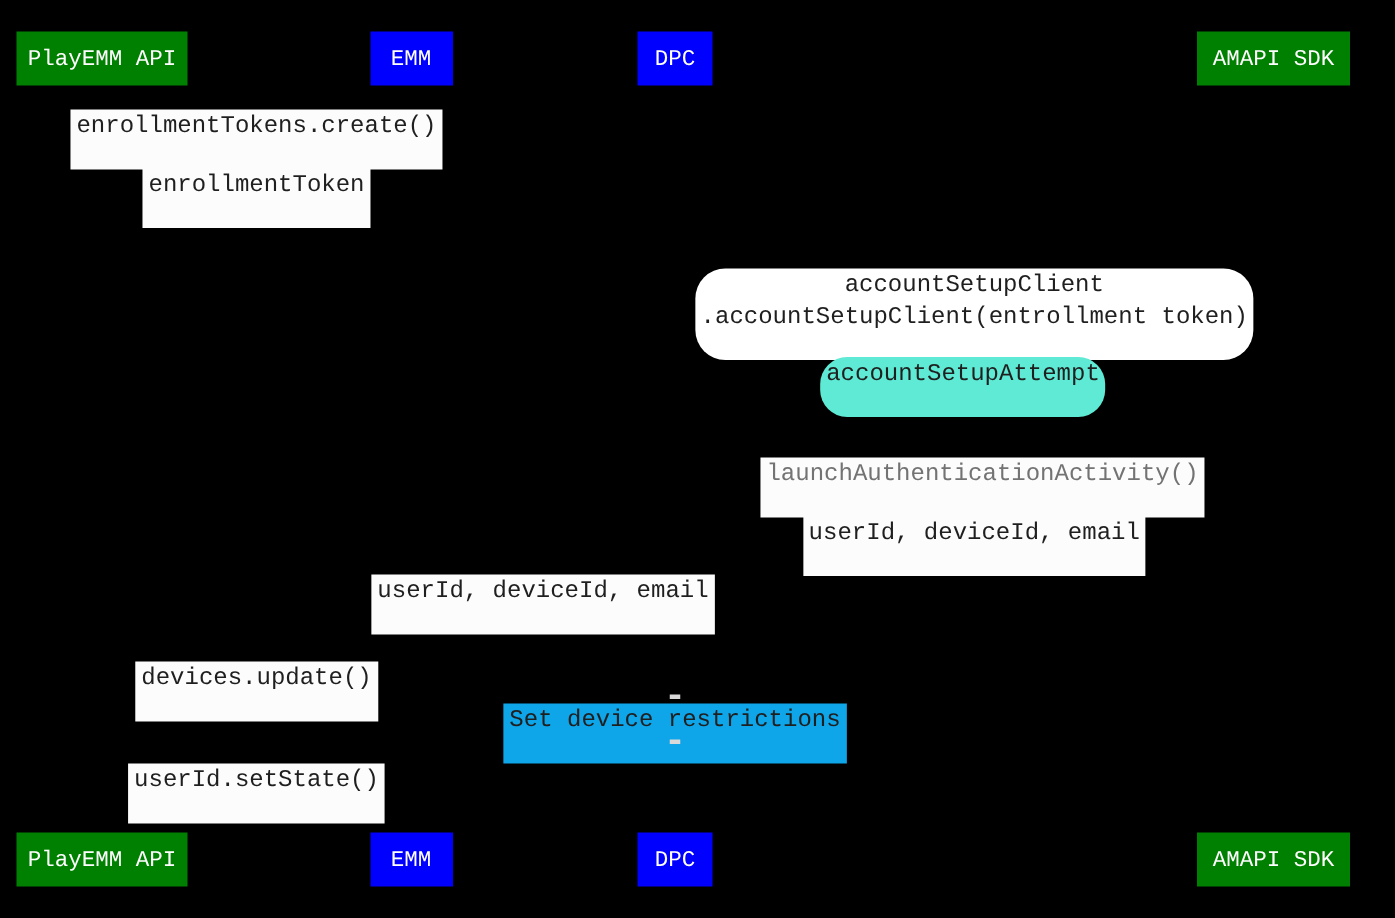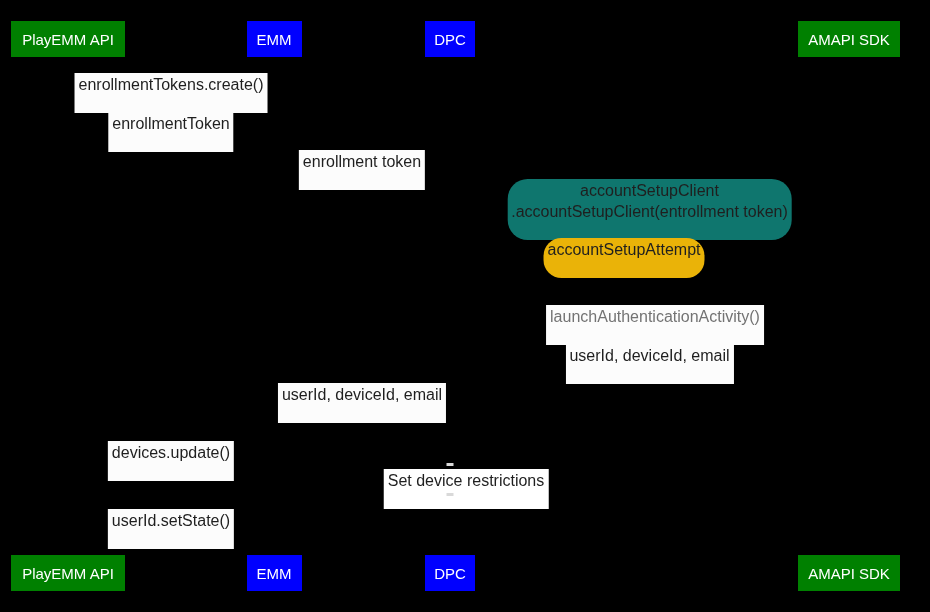--- a/index.html
+++ b/index.html
@@ -6,21 +6,21 @@
     margin: 0;
     padding: 0;
     background: #000;
   }
   #canvas {
     position: relative;
     width: 930px;
     height: 612px;
     background: #000000;
     overflow: hidden;
-    font-family: Liberation Sans, sans-serif;
+    font-family: Liberation Mono, monospace;
   }
   .actor-box {
     position: absolute;
     height: 36px;
     display: flex;
     align-items: center;
     justify-content: center;
     color: #ffffff;
     font-size: 15px;
     white-space: nowrap;
@@ -73,43 +73,40 @@
     </div>
     <div class="actor-box" style="left: 798px; top: 555px; width: 102px; height: 36px; background: rgb(0, 128, 0); color: rgb(255, 255, 255);">
       <span>AMAPI SDK</span>
     </div>
     <div class="msg-label" style="left: 171px; top: 73px; background: rgb(252, 252, 252); color: rgb(31, 31, 31);">
       <span class="msg-line">enrollmentTokens.create()</span>
     </div>
     <div class="msg-label" style="left: 171px; top: 112px; background: rgb(252, 252, 252); color: rgb(31, 31, 31);">
       <span class="msg-line">enrollmentToken</span>
     </div>
-    <div class="msg-label" style="left: 362px; top: 150px; background: rgb(252, 252, 252); color: rgb(31, 31, 31);">
-      <span class="msg-line">enrollment token</span>
-    </div>
-    <div class="msg-label" style="left: 649.5px; top: 179px; background: #0f766e; color: rgb(31, 31, 31); border-radius: 20px;">
+    <div class="msg-label" style="left: 649.5px; top: 179px; background: #ffffff; color: rgb(31, 31, 31); border-radius: 20px;">
       <span class="msg-line">accountSetupClient</span>
       <span class="msg-line">.accountSetupClient(entrollment token)</span>
     </div>
-    <div class="msg-label" style="left: 624px; top: 238px; background: #eab308; color: rgb(31, 31, 31); border-radius: 18px;">
+    <div class="msg-label" style="left: 642px; top: 238px; background: #5eead4; color: rgb(31, 31, 31); border-radius: 18px;">
       <span class="msg-line">accountSetupAttempt</span>
     </div>
     <div class="msg-label" style="left: 655px; top: 305px; background: rgb(252, 252, 252); color: #737373;">
       <span class="msg-line">launchAuthenticationActivity()</span>
     </div>
     <div class="msg-label" style="left: 649.5px; top: 344px; background: rgb(252, 252, 252); color: rgb(31, 31, 31);">
       <span class="msg-line">userId, deviceId, email</span>
     </div>
     <div class="msg-label" style="left: 362px; top: 383px; background: rgb(252, 252, 252); color: rgb(31, 31, 31);">
       <span class="msg-line">userId, deviceId, email</span>
     </div>
     <div class="msg-label" style="left: 171px; top: 421px; background: rgb(252, 252, 252); color: rgb(31, 31, 31); margin-top: 20px;">
       <span class="msg-line">devices.update()</span>
     </div>
-    <div class="msg-label" style="left: 450px; top: 469px; background: #ffffff; color: rgb(31, 31, 31); margin-left: 16px;">
+    <div class="msg-label" style="left: 450px; top: 469px; background: #0ea5e9; color: rgb(31, 31, 31);">
       <span class="msg-line">Set device restrictions</span>
     </div>
     <div class="lifeline-tick" style="left: 450px; top: 463px;"></div>
     <div class="lifeline-tick" style="left: 450px; top: 493px;"></div>
     <div class="msg-label" style="left: 171px; top: 509px; background: rgb(252, 252, 252); color: rgb(31, 31, 31);">
       <span class="msg-line">userId.setState()</span>
     </div>
   </div>
 
 </body></html>

